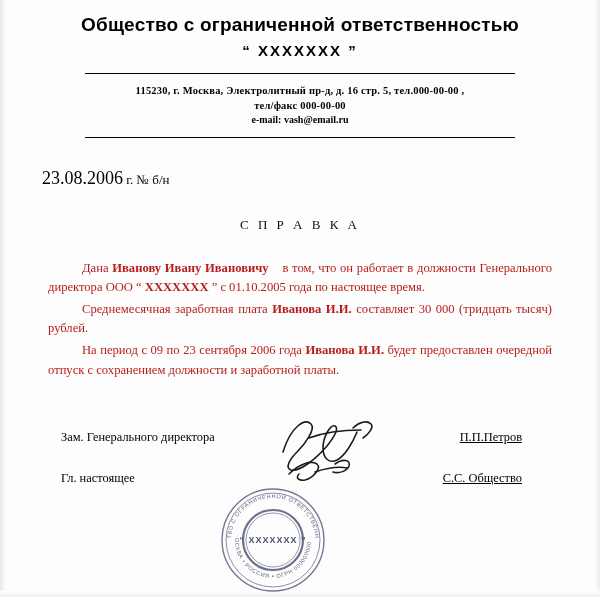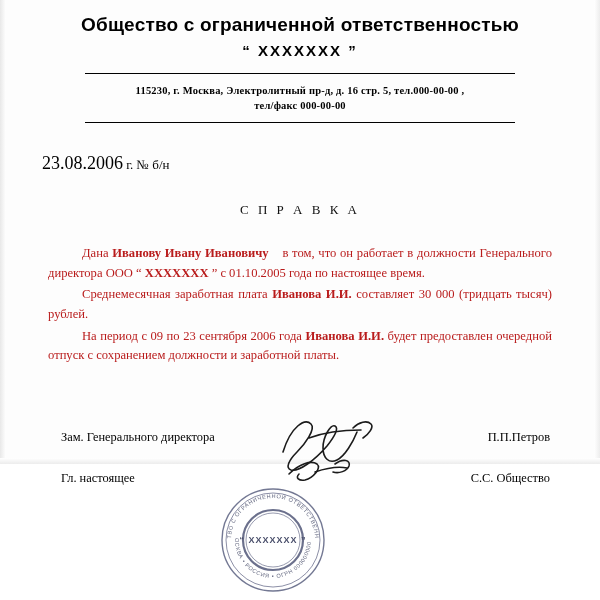--- a/index.html
+++ b/index.html
@@ -10,21 +10,21 @@
     width: 600px;
     height: 600px;
     background: #ffffff;
     font-family: "Liberation Serif", serif;
     color: #111111;
     overflow: hidden;
   }
   .page {
     position: relative;
     width: 600px;
-    height: 464px;
+    height: 597px;
     box-sizing: border-box;
     background: #fdfdfd;
   }
   
   .header {
     text-align: center;
     padding-top: 14px;
   }
   .org-line1 {
     font-family: "Liberation Sans", sans-serif;
@@ -111,21 +111,22 @@
     font-size: 12.4px;
     color: #000;
   }
   .sig-row {
     display: flex;
     justify-content: space-between;
     align-items: baseline;
     margin-bottom: 26px;
   }
   .sig-name {
-    margin-right: 10px;
+    margin-right: 38px;
+    text-decoration: underline;
   }
   
   .signature-mark {
     position: absolute;
     left: 275px;
     top: 412px;
     width: 120px;
     height: 80px;
     pointer-events: none;
   }
@@ -181,20 +182,23 @@
   <div class="header">
     <div class="org-line1">Общество с ограниченной ответственностью</div>
     <div class="org-line2">“  ХХХХХХХ  ”</div>
     <div class="header-rule"></div>
     <div class="addr">
       <div class="phones">
         <span>115230, г. Москва, Электролитный пр-д, д. 16 стр. 5, тел.</span><span class="b">000-00-00</span><span> ,</span>
       </div>
       <div class="phones">
         <span>тел/факс </span><span class="b">000-00-00</span>
+      </div>
+      <div class="email">
+        <span>e-mail: </span><span>vash@email.ru</span>
       </div>
     </div>
     <div class="header-rule2"></div>
   </div>
 
   <div class="dateline">
     <span class="d1">23.08.2006</span>
     <span>г. № б/н</span>
   </div>
 

